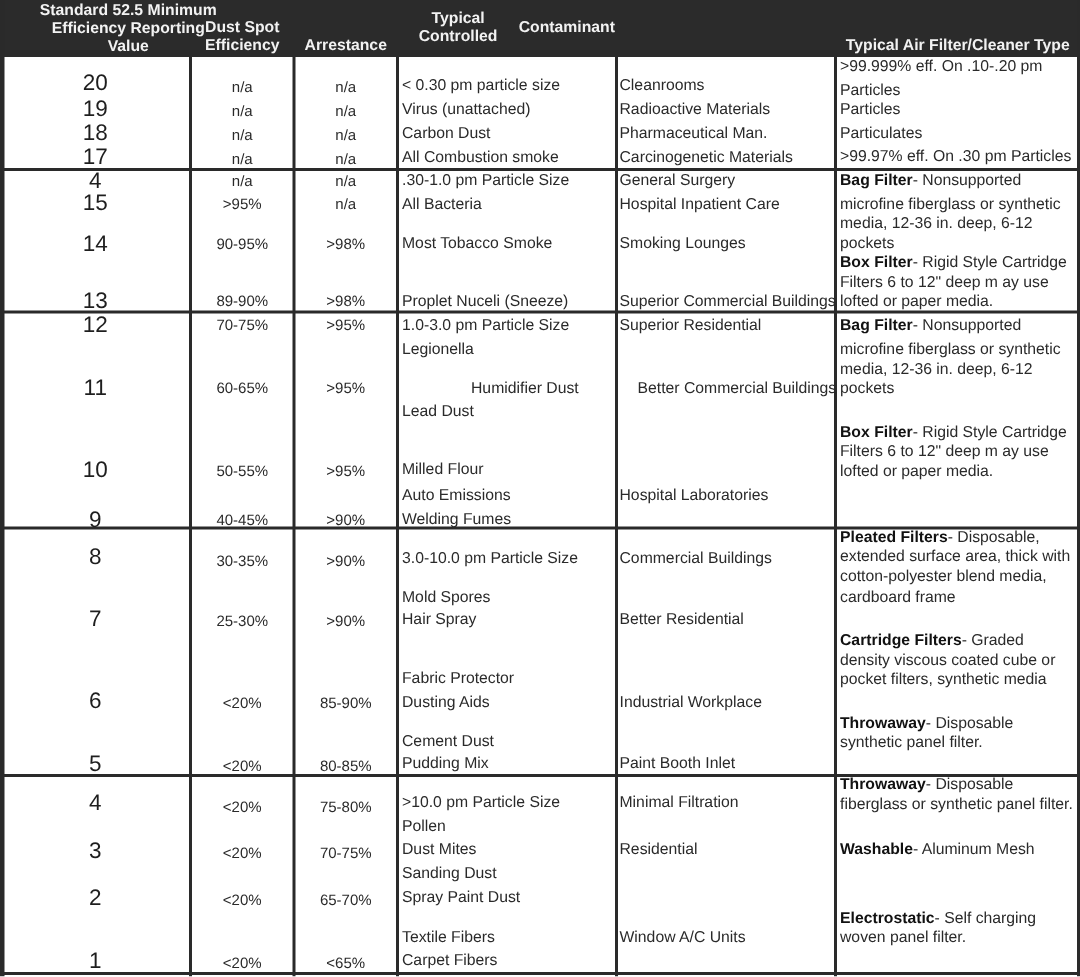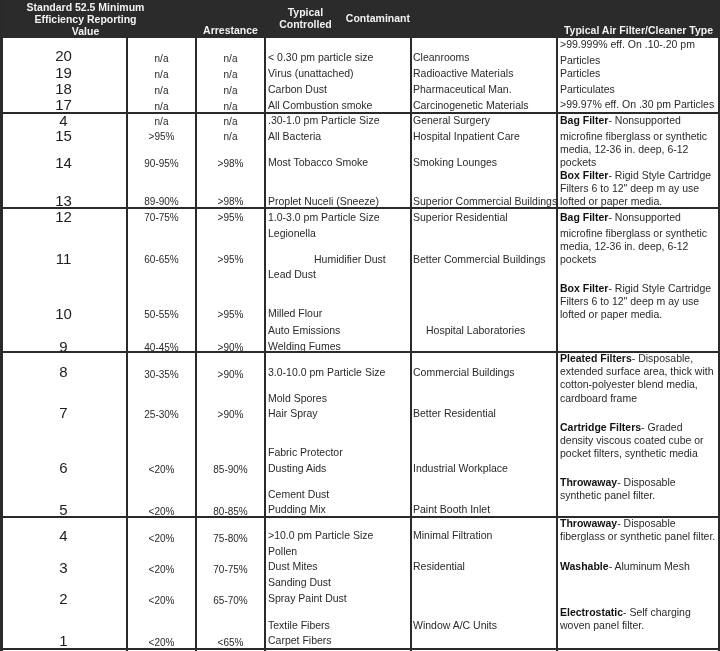--- a/index.html
+++ b/index.html
@@ -33,20 +33,24 @@
 </head>
 <body>
 
 <div class="frame">
 
   <div class="header">
     <div class="hcell top" style="left:0;width:127px;flex-direction:column;align-items:center;justify-content:flex-start;padding-top:1px;">
       <span>Standard 52.5 Minimum</span>
       <span>Efficiency Reporting</span>
       <span>Value</span>
+    </div>
+    <div class="hcell" style="left:127px;width:69px;flex-direction:column;align-items:center;justify-content:flex-end;">
+      <span>Dust Spot</span>
+      <span>Efficiency</span>
     </div>
     <div class="hcell" style="left:196px;width:69px;">Arrestance</div>
     <div class="hcell" style="left:265px;width:145px;align-items:center;justify-content:flex-end;">
       <span>Typical Controlled</span>
       <span>Contaminant</span>
     </div>
     <div class="hcell" style="left:557px;width:163px;">Typical Air Filter/Cleaner Type</div>
   </div>
 
   <div class="outer-l"></div>
@@ -160,22 +164,22 @@
   <div id="applications">
       <div class="t app" style="top: 51px;">Cleanrooms</div>
       <div class="t app" style="top: 67px;">Radioactive Materials</div>
       <div class="t app" style="top: 83px;">Pharmaceutical Man.</div>
       <div class="t app" style="top: 99px;">Carcinogenetic Materials</div>
       <div class="t app" style="top: 114px;">General Surgery</div>
       <div class="t app" style="top: 130px;">Hospital Inpatient Care</div>
       <div class="t app" style="top: 156px;">Smoking Lounges</div>
       <div class="t app" style="top: 195px;">Superior Commercial Buildings</div>
       <div class="t app" style="top: 211px;">Superior Residential</div>
-      <div class="t app" style="top: 253px;">Better Commercial Buildings</div>
-      <div class="t app" style="top: 324px; padding-left: 13px;">Hospital Laboratories</div>
+      <div class="t app" style="top: 253px; padding-left: 12px;">Better Commercial Buildings</div>
+      <div class="t app" style="top: 324px;">Hospital Laboratories</div>
       <div class="t app" style="top: 366px;">Commercial Buildings</div>
       <div class="t app" style="top: 407px;">Better Residential</div>
       <div class="t app" style="top: 462px;">Industrial Workplace</div>
       <div class="t app" style="top: 503px;">Paint Booth Inlet</div>
       <div class="t app" style="top: 529px;">Minimal Filtration</div>
       <div class="t app" style="top: 560px;">Residential</div>
       <div class="t app" style="top: 619px;">Window A/C Units</div>
     </div>
 
   <div id="filters">

